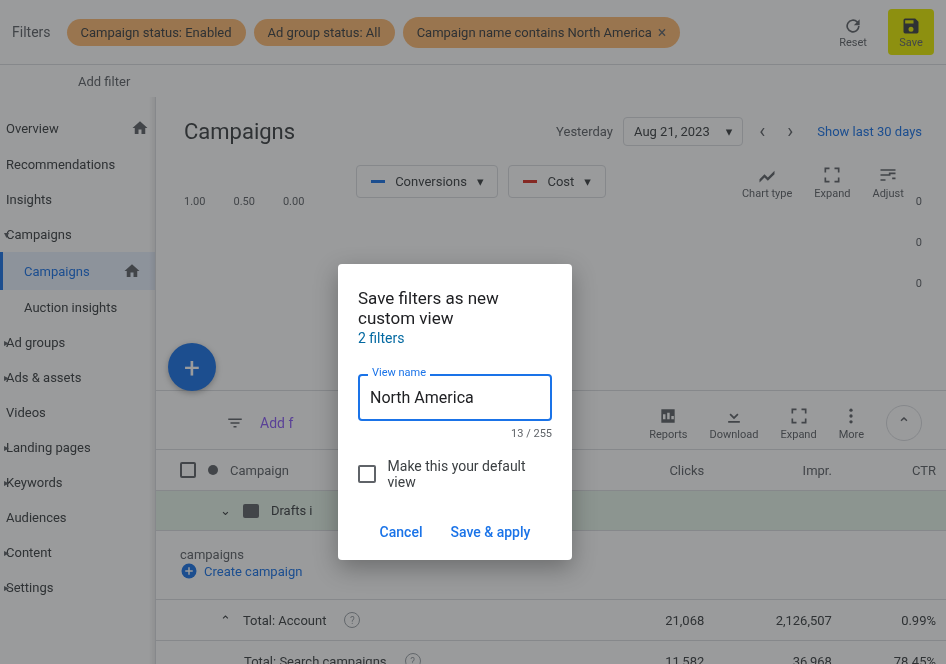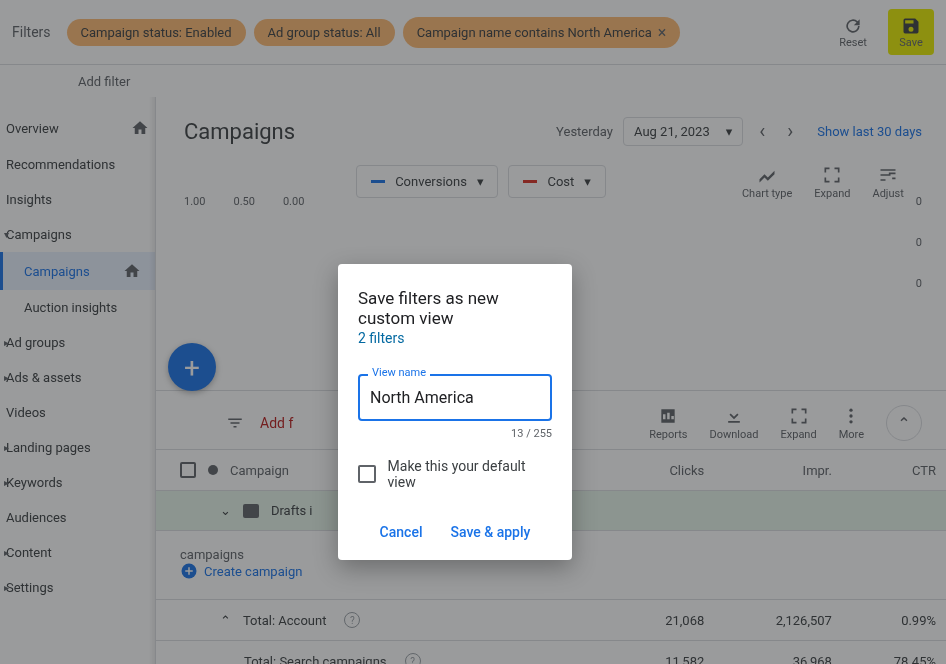--- a/index.html
+++ b/index.html
@@ -51,21 +51,21 @@
 .tool { display: flex; flex-direction: column; align-items: center; font-size: 11px; color: #5f6368; cursor: pointer; gap:2px;}
 .tool svg { width: 20px; height: 20px; fill: #5f6368; }
 .zero-col {font-size:11px; color:#5f6368; text-align:right; display:flex;flex-direction:column;gap:28px;margin-top:30px;}
 
 
 .fab { position: absolute; left: 12px; top: 246px; width: 48px; height: 48px; border-radius: 50%; background: #1a73e8; color: #fff; font-size: 28px; display: flex; align-items: center; justify-content: center; cursor: pointer; box-shadow: 0 2px 6px rgba(0,0,0,0.3); z-index:2;}
 
 
 .table-toolbar { display: flex; align-items: center; padding: 14px 24px 8px 70px; gap: 16px; border-top:1px solid #dadce0; margin-top:100px;}
 .funnel { color: #5f6368; }
-.addf { font-size: 14px; color: #b91c1c; }
+.addf { font-size: 14px; color: #8b5cf6; }
 .tbl-tools { margin-left: auto; display: flex; gap: 22px; align-items:center;}
 .collapse-btn { width:36px; height:36px; border:1px solid #dadce0; border-radius:50%; display:flex;align-items:center;justify-content:center;cursor:pointer;color:#5f6368;}
 
 
 .tbl { width: 100%; border-collapse: collapse; font-size: 13px; color: #3c4043; }
 .tbl th, .tbl td { padding: 12px 10px; text-align: right; border-bottom: 1px solid #dadce0; }
 .tbl th:first-child, .tbl td:first-child { text-align: left; padding-left: 24px; }
 .tbl th { font-weight: 400; color: #5f6368; border-top: 1px solid #dadce0;}
 .row-drafts { background: #e6f4ea; }
 .create-row td { text-align: center; color: #5f6368; font-size: 13px; padding:16px;}

